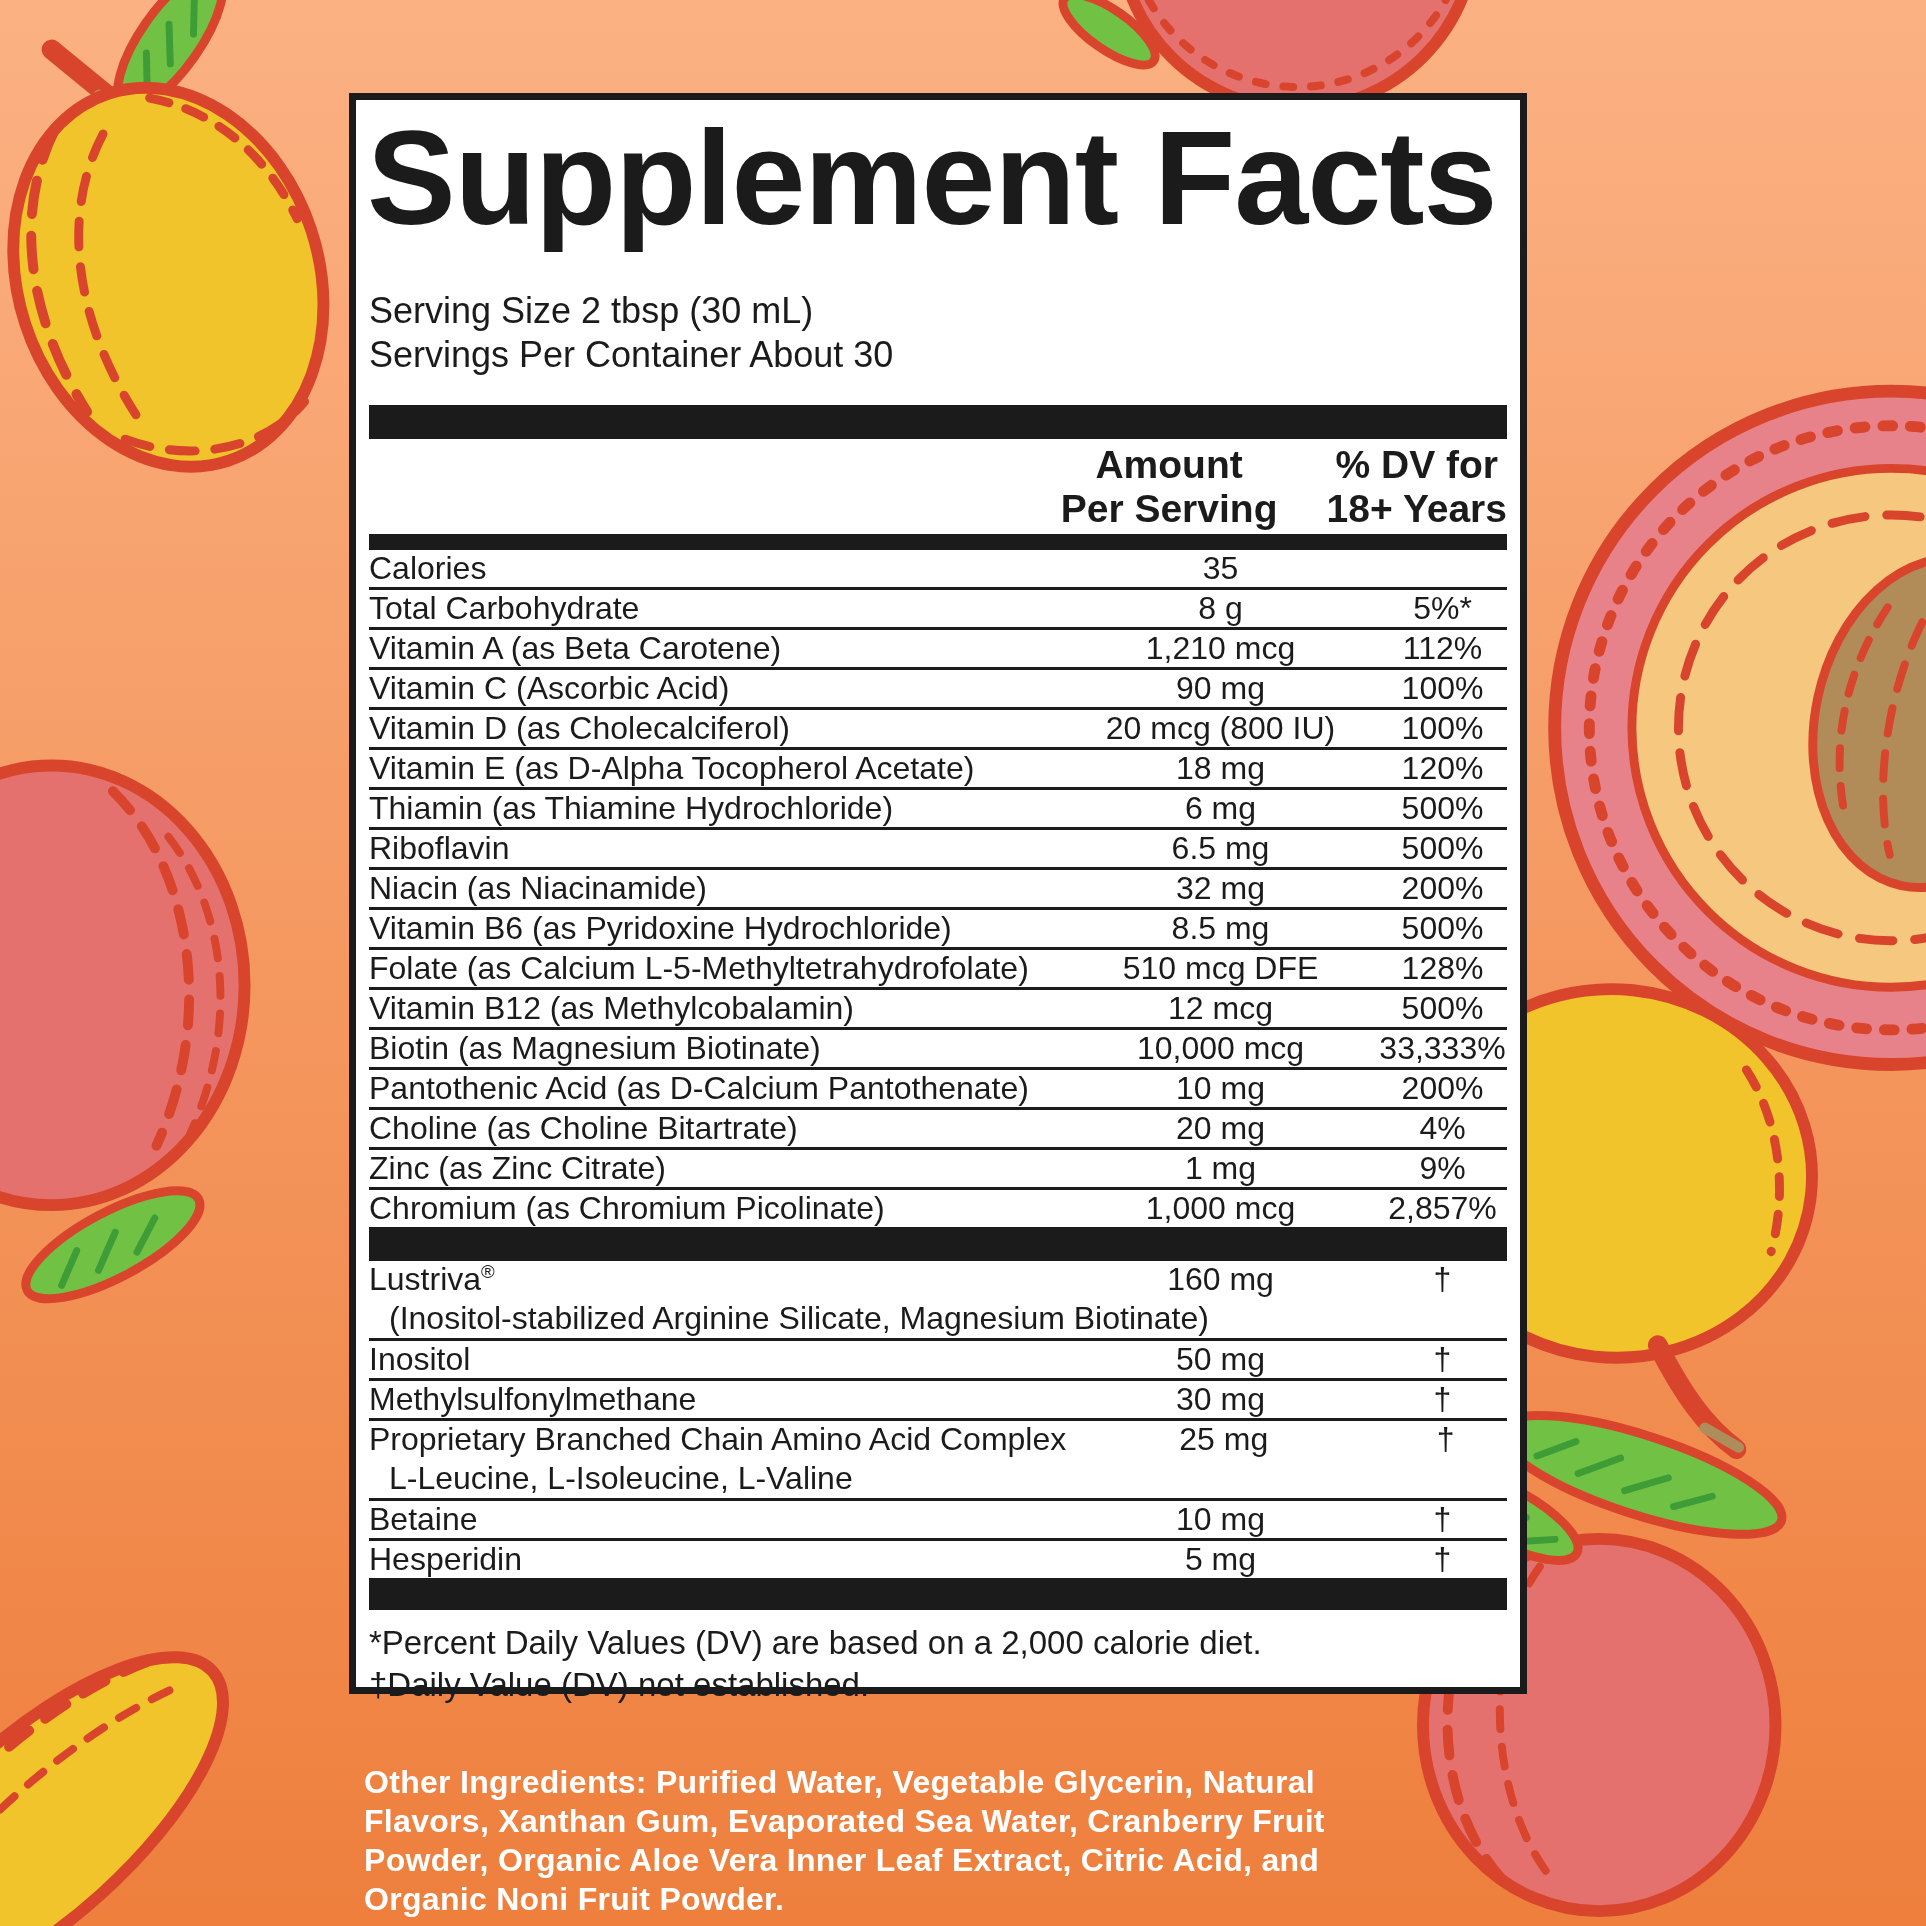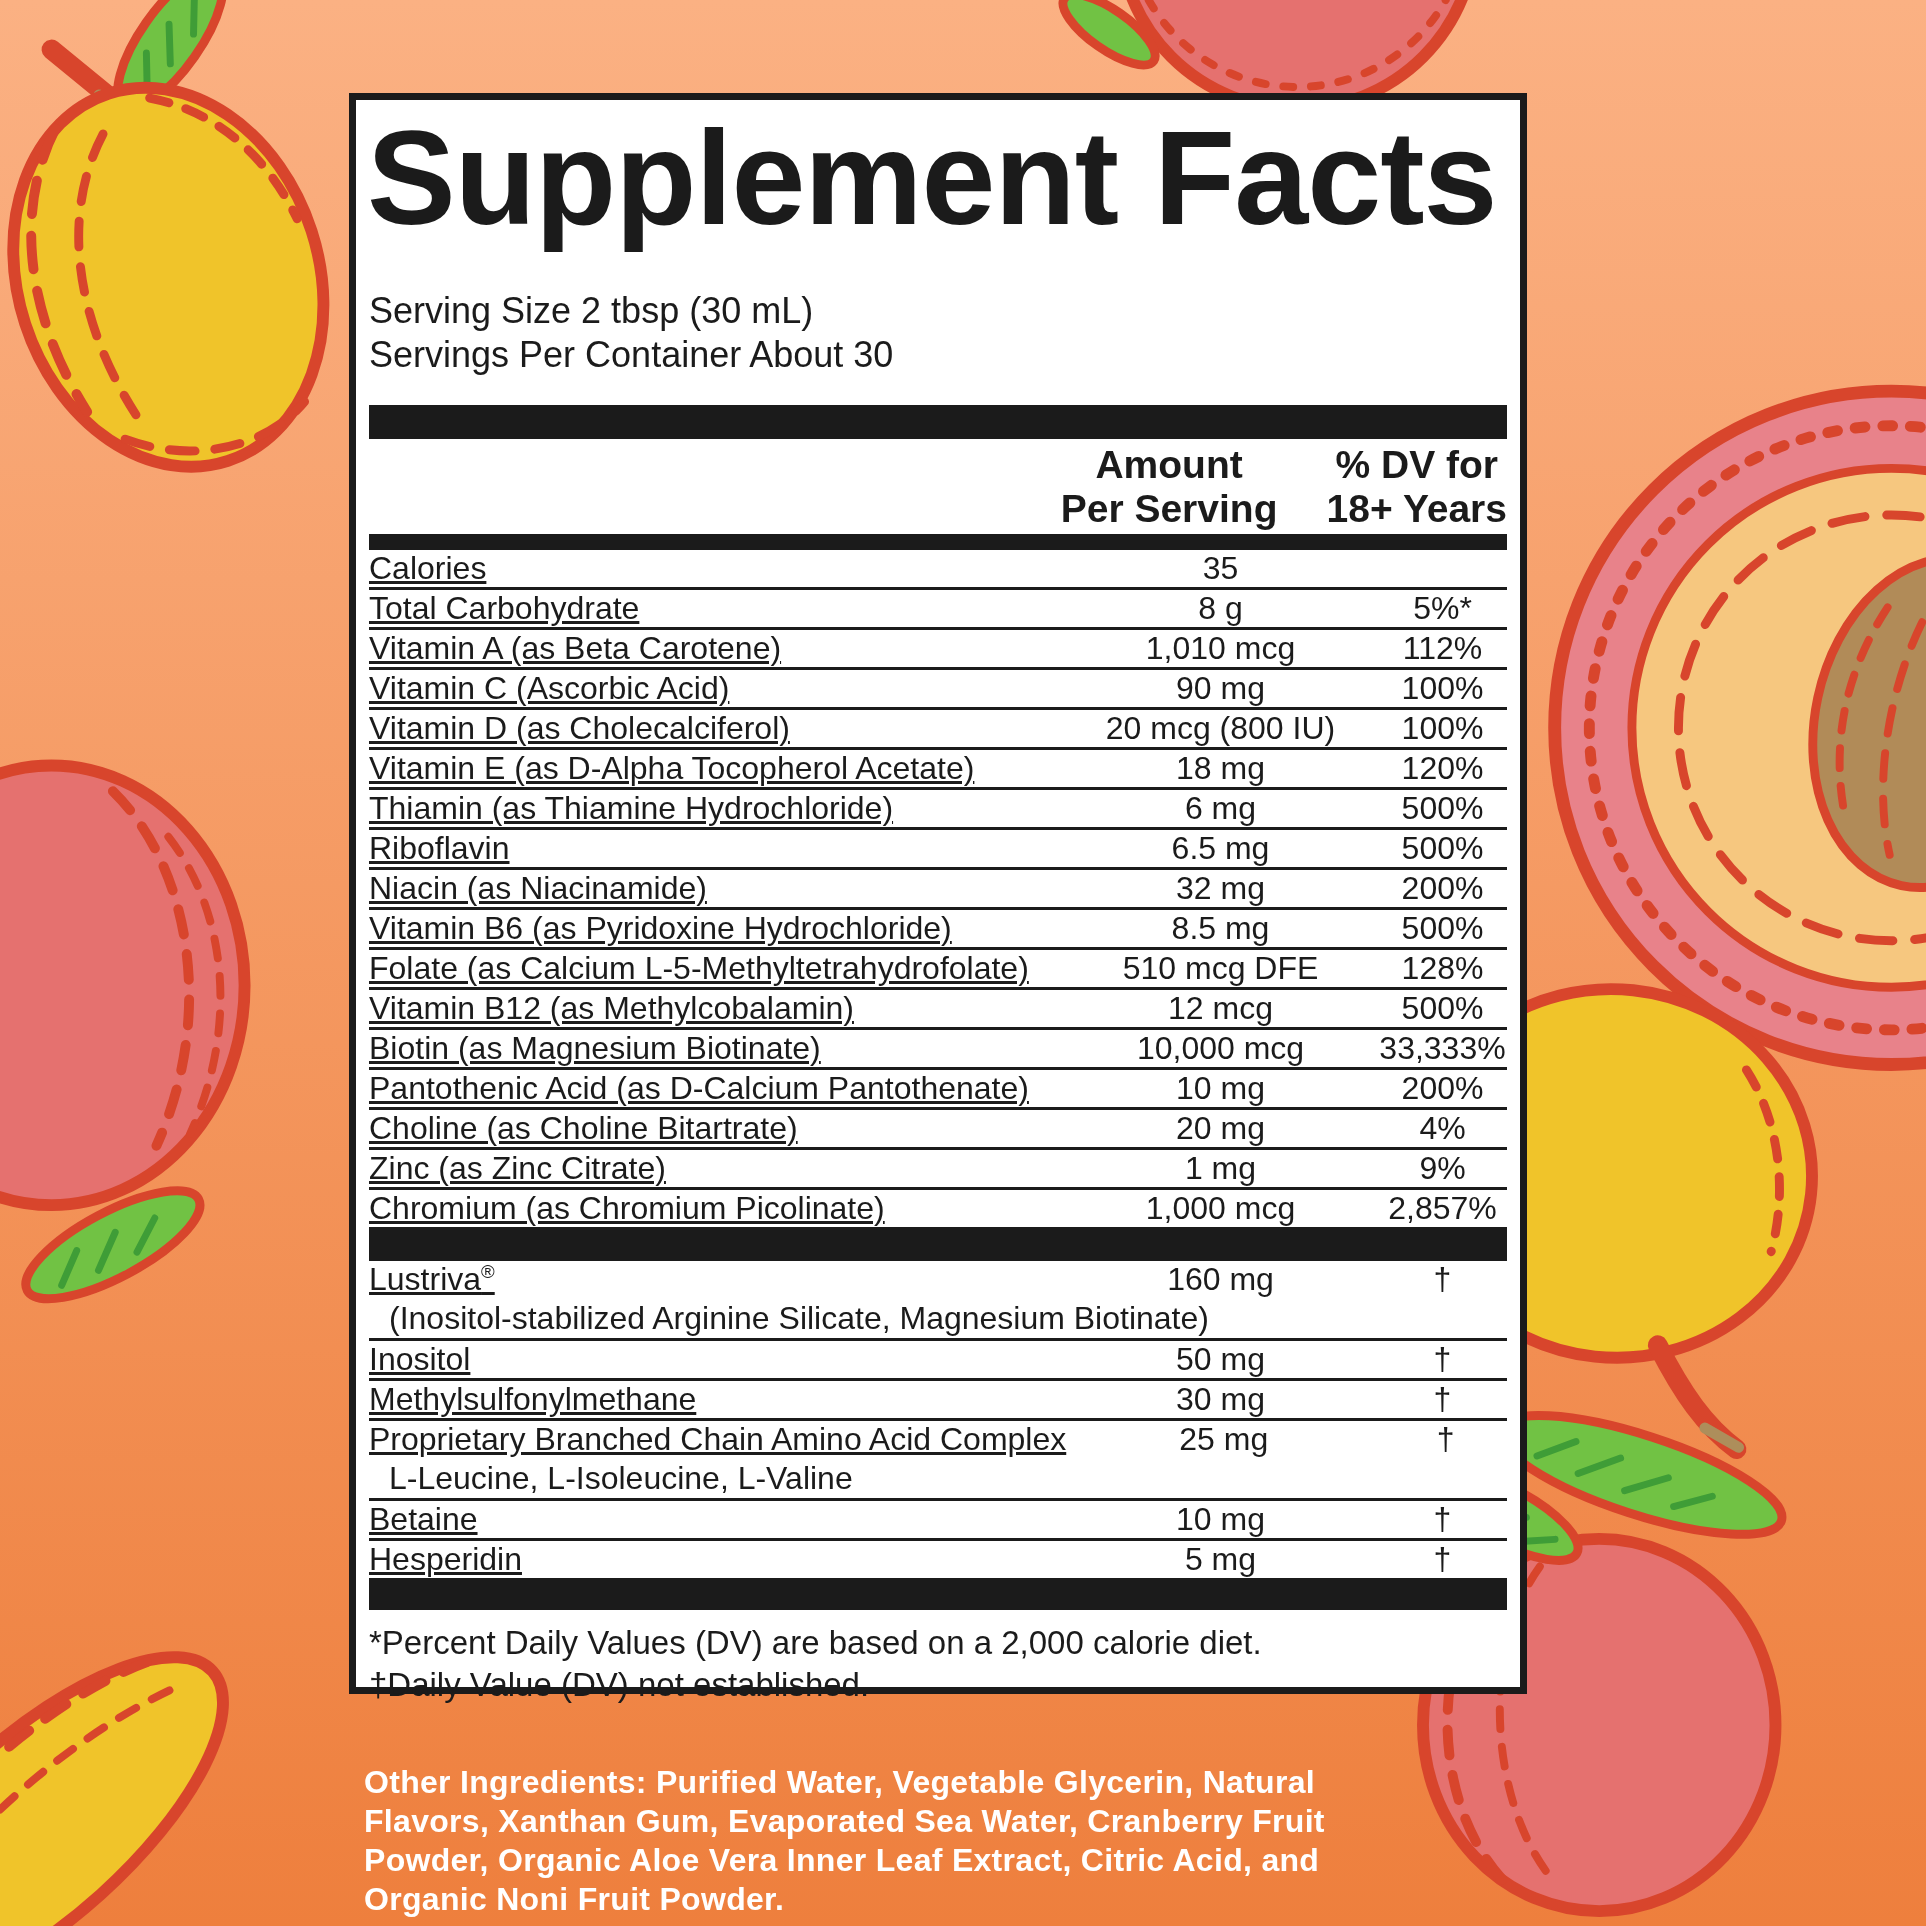--- a/index.html
+++ b/index.html
@@ -39,21 +39,21 @@
     margin:12px 0 0 -2px;white-space:nowrap;
   }
   .serving-block{margin-top:44px;}
   .serving-line{font-size:36px;line-height:44px;}
   .bar{background:var(--ink);width:100%;}
   .bar-lg{height:34px;margin-top:28px;}
   .bar-lg2{height:34px;}
   .bar-md{height:16px;}
   .bar-end{height:32px;}
   .col-headers{display:flex;align-items:center;height:95px;font-weight:bold;font-size:39px;line-height:44px;text-align:center;}
-  .cell.name{flex:1 1 auto;white-space:nowrap;text-align:left;text-decoration:underline;}
+  .cell.name{flex:1 1 auto;white-space:nowrap;text-align:left;}
   .cell.amount{flex:0 0 315px;text-align:center;white-space:nowrap;}
   .cell.dv{flex:0 0 129px;text-align:center;white-space:nowrap;}
   .t-row + .t-row{border-top:3px solid var(--ink);}
   .row-line{display:flex;align-items:center;height:37px;font-size:32px;}
   .row-sub{height:40px;display:flex;align-items:center;padding-left:20px;font-size:32px;}
   .t-row sup{font-size:58%;}
   .footnotes{margin-top:12px;}
   .footnote-line{font-size:33px;line-height:42px;}
   .other-ingredients{
     position:absolute;left:364px;top:1763px;width:1152px;z-index:2;
@@ -178,21 +178,21 @@
     <div class="row-line">
       <div class="cell name">Total Carbohydrate</div>
       <div class="cell amount">8 g</div>
       <div class="cell dv">5%*</div>
     </div>
 
   </div>
       <div class="t-row">
     <div class="row-line">
       <div class="cell name">Vitamin A (as Beta Carotene)</div>
-      <div class="cell amount">1,010 mcg</div>
+      <div class="cell amount">1,210 mcg</div>
       <div class="cell dv">112%</div>
     </div>
 
   </div>
       <div class="t-row">
     <div class="row-line">
       <div class="cell name">Vitamin C (Ascorbic Acid)</div>
       <div class="cell amount">90 mg</div>
       <div class="cell dv">100%</div>
     </div>

